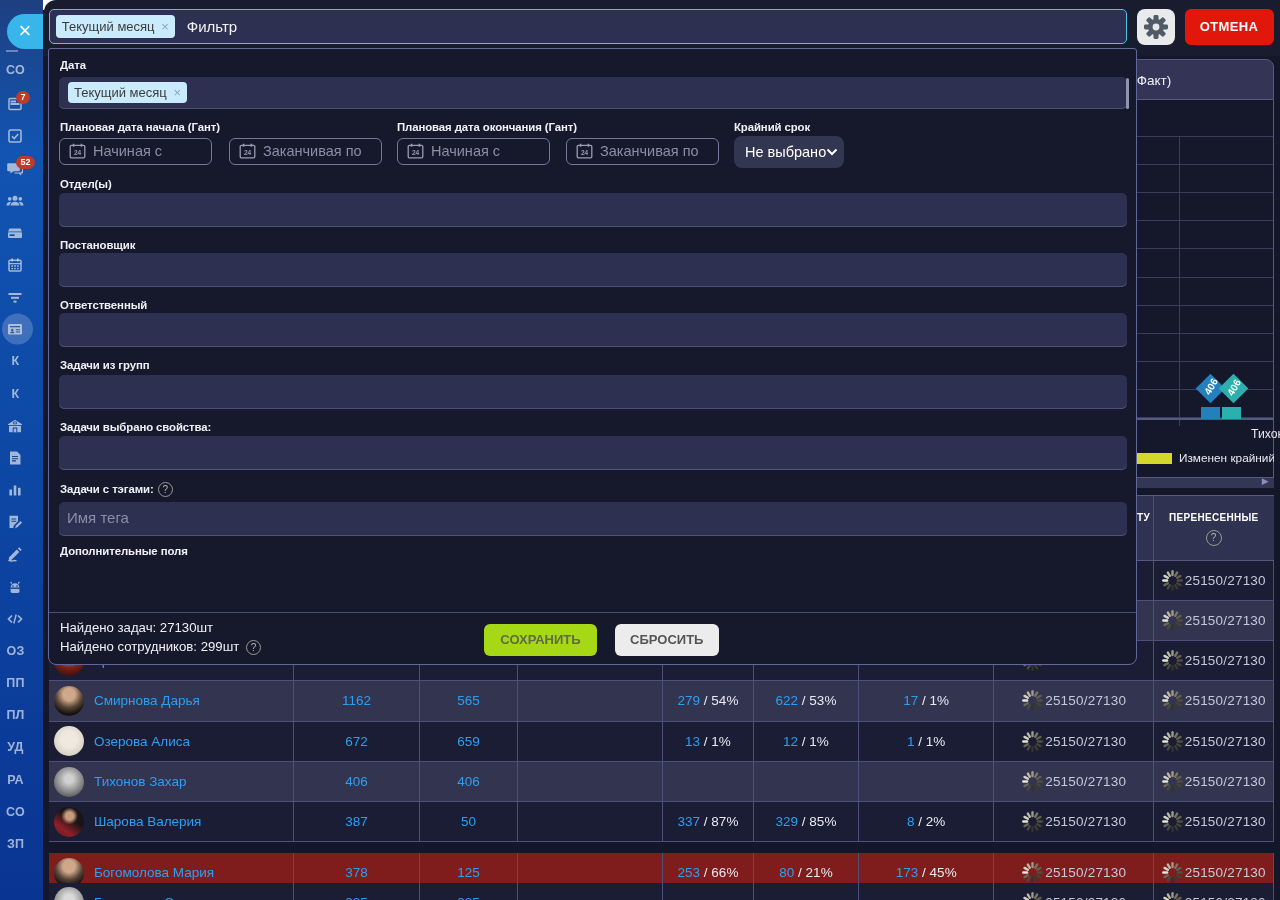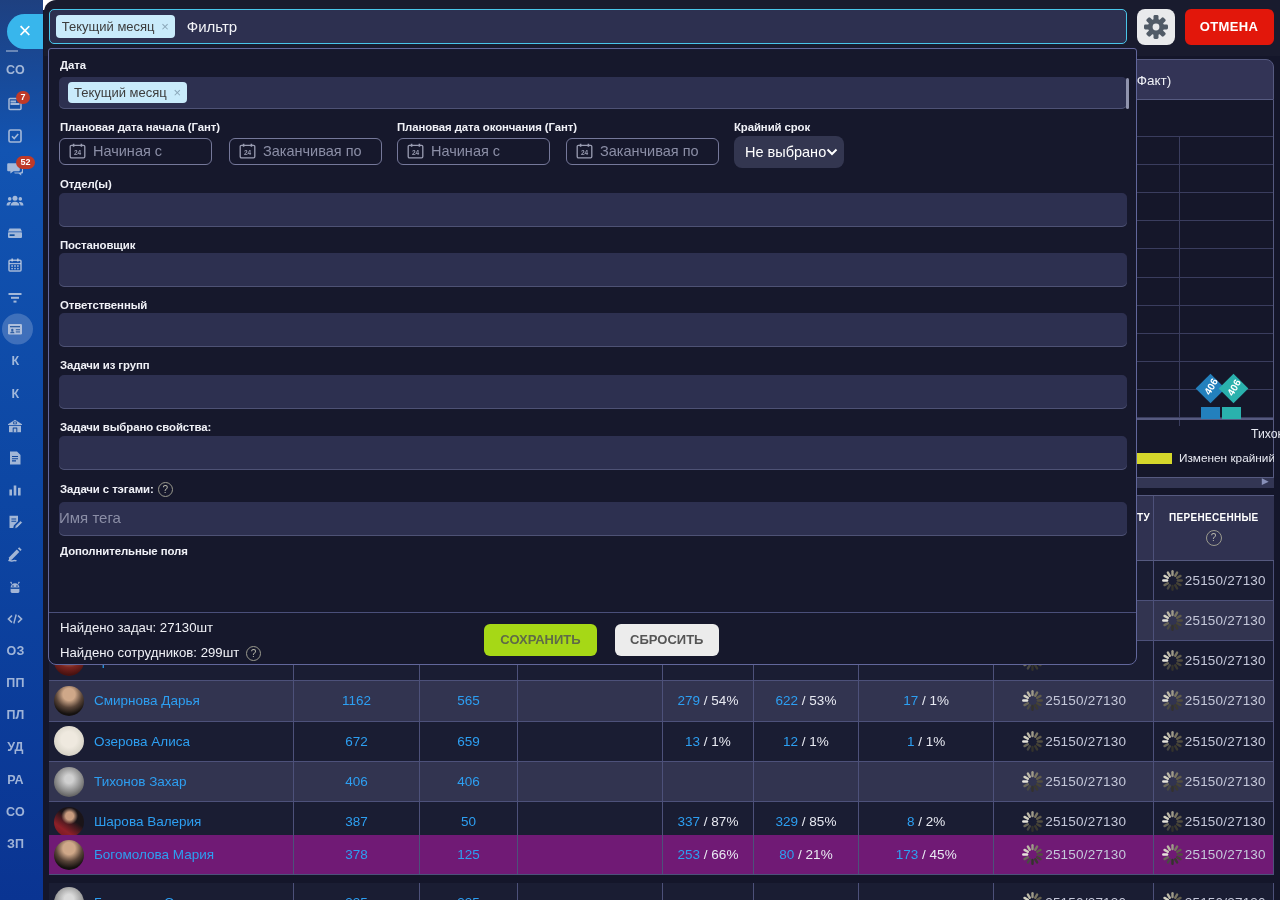--- a/index.html
+++ b/index.html
@@ -497,21 +497,21 @@
             <rect x="-1.2" y="-10.4" width="2.4" height="6.2" rx="1.2" fill="#4a4a44" transform="rotate(210)"></rect>
             <rect x="-1.2" y="-10.4" width="2.4" height="6.2" rx="1.2" fill="#6b685a" transform="rotate(240)"></rect>
             <rect x="-1.2" y="-10.4" width="2.4" height="6.2" rx="1.2" fill="#e7e5dc" transform="rotate(270)"></rect>
             <rect x="-1.2" y="-10.4" width="2.4" height="6.2" rx="1.2" fill="#d5d2c4" transform="rotate(300)"></rect>
             <rect x="-1.2" y="-10.4" width="2.4" height="6.2" rx="1.2" fill="#bcb8a6" transform="rotate(330)"></rect>
           </svg>
           <span class="spt">25150/27130</span>
         </span>
       </div>
     </div>
-    <div class="trow" style="top:835px;height:40.3px;background:#701a75">
+    <div class="trow" style="top:853px;height:40.3px;background:#7f1d1d">
       <div class="cell lft" style="left:0.0px;width:245.3px;border-right:1px solid #4d517a;">
         <div class="av" style="background:radial-gradient(circle at 50% 28%,#cfa889 0 23%,#584438 50%,#15110f 75%)"></div>
         <span class="nm">Богомолова Мария</span>
       </div>
       <div class="cell " style="left:245.3px;width:126.0px;border-right:1px solid #4d517a;text-align:right;">
         <span class="bl">378</span>
       </div>
       <div class="cell " style="left:371.3px;width:98.0px;border-right:1px solid #4d517a;">
         <span class="bl">125</span>
       </div>
@@ -837,19 +837,19 @@
     <div class="inp" style="top:144px"></div>
   <div class="lbl" style="left:11px;top:190px">Постановщик</div>
     <div class="inp" style="top:204px"></div>
   <div class="lbl" style="left:11px;top:250px">Ответственный</div>
     <div class="inp" style="top:264px"></div>
   <div class="lbl" style="left:11px;top:310.5px">Задачи из групп</div>
     <div class="inp" style="top:326px"></div>
   <div class="lbl" style="left:11px;top:372px">Задачи выбрано свойства:</div>
     <div class="inp" style="top:387px"></div>
   <div class="lbl" style="left:11px;top:433px">Задачи с тэгами: <span class="qm" style="margin-left:4px">?</span></div>
-  <div class="inp" style="top:453px;line-height:32px;color:#8b8ea6;font-size:15px">Имя тега</div>
+  <div class="inp" style="top:453px;line-height:32px;padding-left:8px;color:#8b8ea6;font-size:15px">Имя тега</div>
   <div class="lbl" style="left:11px;top:496px">Дополнительные поля</div>
   <div id="psep"></div>
-  <div id="found">Найдено задач: 27130шт<br><span style="display:inline-block;margin-top:8px">Найдено сотрудников: 299шт</span> <span class="qm" style="margin-left:3px">?</span></div>
+  <div id="found">Найдено задач: 27130шт<br><span style="display:inline-block;margin-top:2px">Найдено сотрудников: 299шт</span> <span class="qm" style="margin-left:3px">?</span></div>
   <div class="fbtn" id="savebtn">СОХРАНИТЬ</div>
   <div class="fbtn" id="resetbtn">СБРОСИТЬ</div>
   <div id="pthumb"></div>
 </div>
 </body></html>

